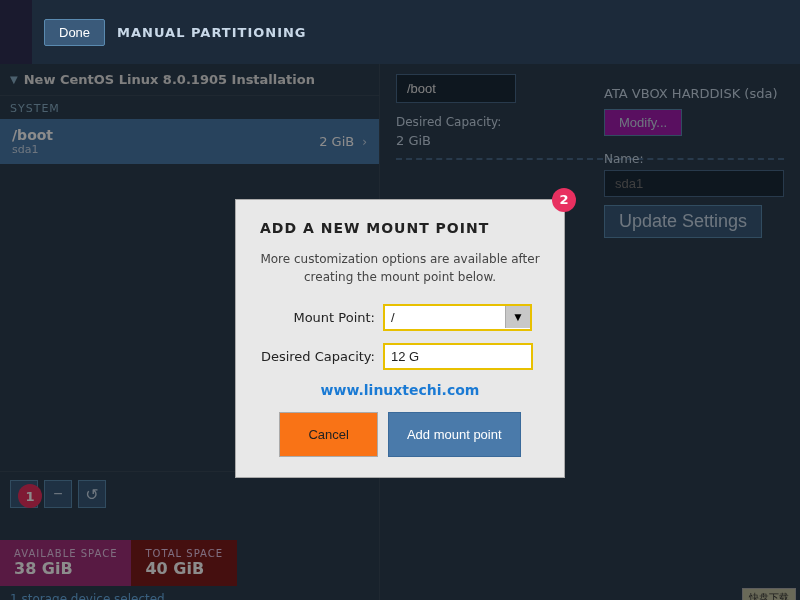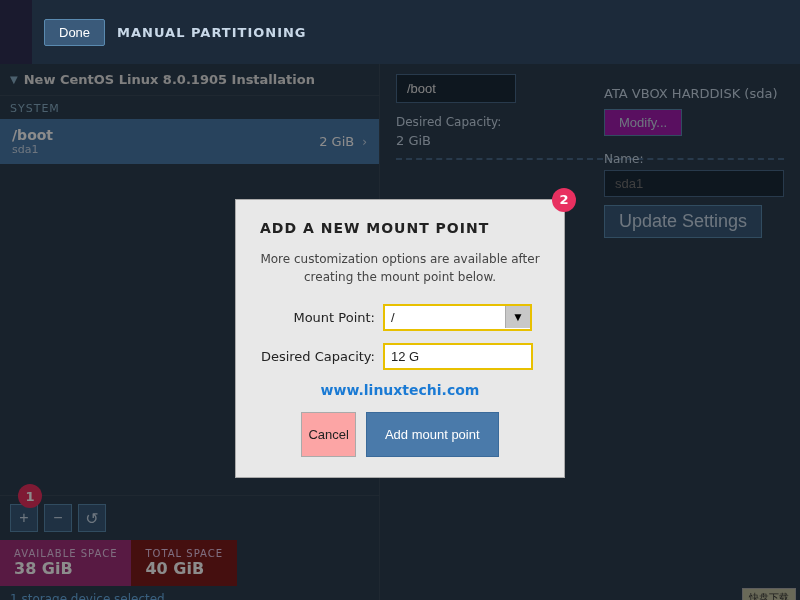--- a/index.html
+++ b/index.html
@@ -160,20 +160,21 @@
       width: 28px;
       height: 28px;
       display: flex;
       align-items: center;
       justify-content: center;
       cursor: pointer;
       font-size: 16px;
     }
     .space-info {
       display: flex;
+      margin-top: 24px;
     }
     .space-block {
       padding: 8px 14px;
       display: flex;
       flex-direction: column;
     }
     .space-block.available {
       background: #a0307a;
     }
     .space-block.total {
@@ -377,24 +378,24 @@
       font-weight: bold;
       text-align: center;
       margin-bottom: 14px;
     }
     .dialog-buttons {
       display: flex;
       justify-content: center;
       gap: 10px;
     }
     .dialog-cancel-btn {
-      background: #fca5a5;
+      background: #f97316;
       border: 1px solid #aaa;
       color: #222;
-      padding: 6px 6px;
+      padding: 6px 28px;
       font-size: 13px;
       cursor: pointer;
     }
     .dialog-add-btn {
       background: #4a7aaa;
       border: 1px solid #3a6a9a;
       color: #fff;
       padding: 14px 18px;
       font-size: 13px;
       cursor: pointer;

